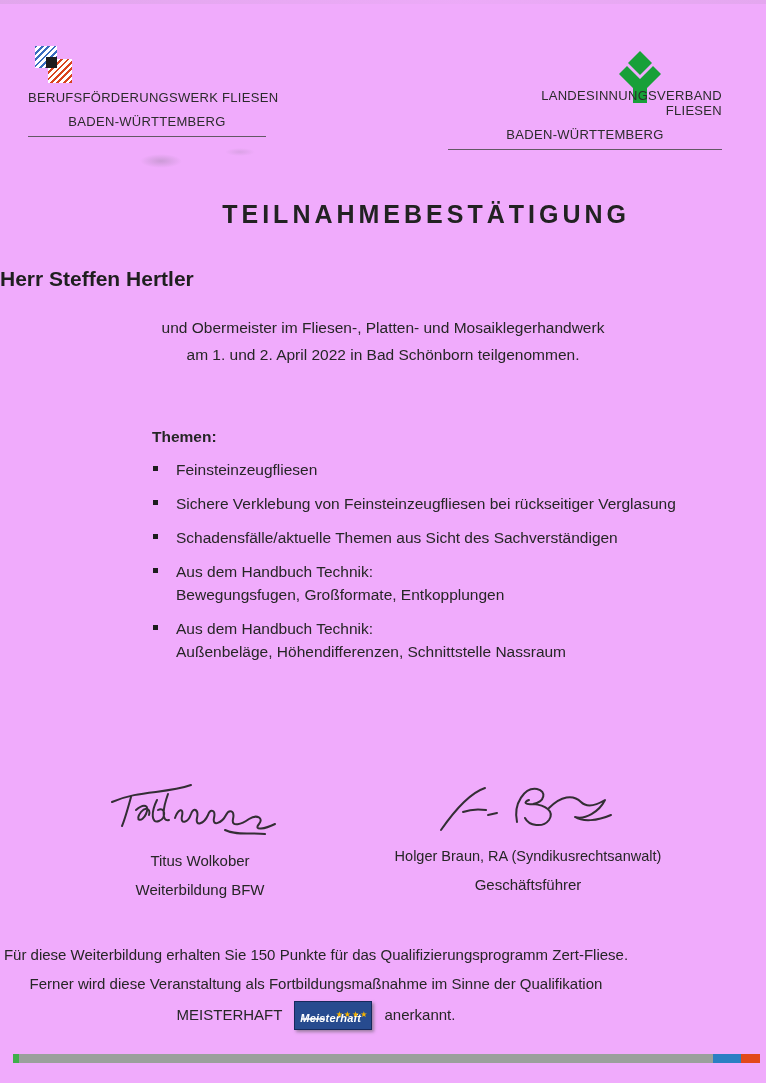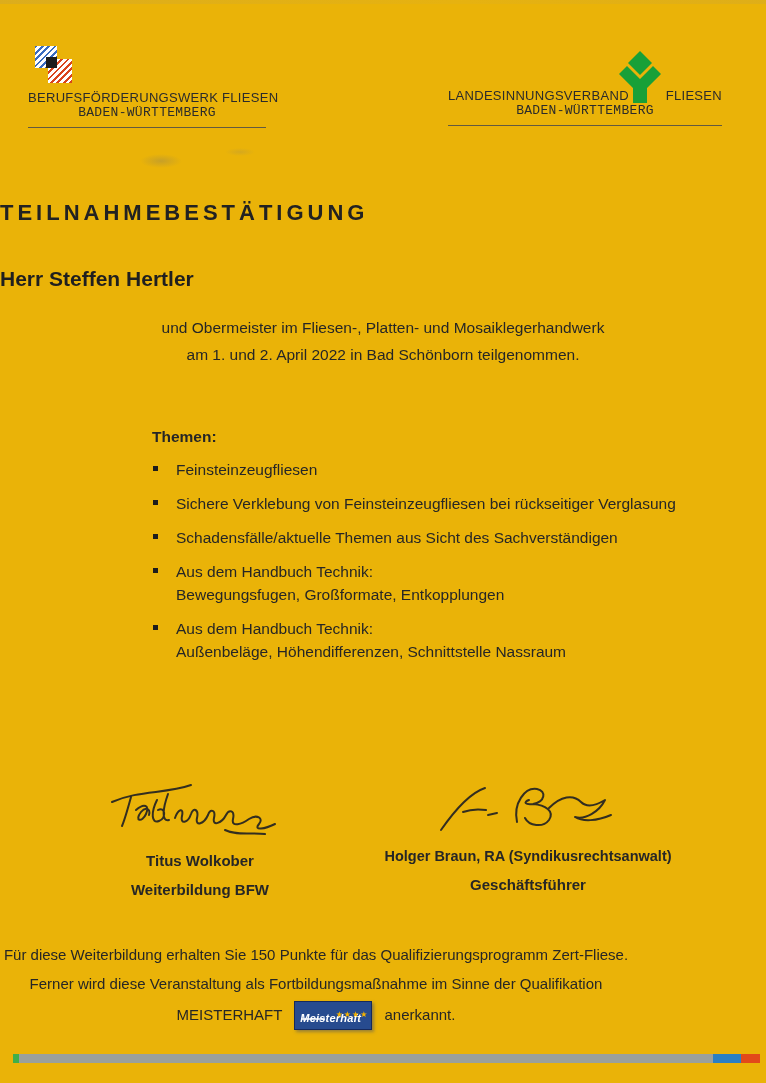--- a/index.html
+++ b/index.html
@@ -5,77 +5,77 @@
 <style>
   :root{
     --logo-blue:#3a6cbf; --logo-red:#d9441d; --logo-green:#18a038;
     --badge-navy:#274b8f; --star-gold:#f5b301;
     --bar-gray:#9aa09c; --bar-green:#3faf4b; --bar-blue:#2b7fc3; --bar-red:#e2491a;
     --ink:#262626;
   }
   html,body{margin:0;padding:0;background:#e8e8e8;}
   .page{
     position:relative; width:766px; height:1083px; margin:0 auto;
-    background:#eab308; overflow:hidden;
+    background:#f0abfc; overflow:hidden;
     font-family:"Liberation Sans", sans-serif; color:var(--ink);
   }
   
   .smudge{position:absolute; pointer-events:none;}
   .smudge.s1{left:140px;top:154px;width:42px;height:14px;background:radial-gradient(ellipse,rgba(110,110,118,.28),transparent 70%);}
   .smudge.s2{left:225px;top:148px;width:30px;height:8px;background:radial-gradient(ellipse,rgba(120,120,128,.18),transparent 70%);}
   .smudge.s3{left:0;top:0;width:766px;height:4px;background:linear-gradient(90deg,rgba(140,140,145,.15),rgba(160,160,165,.05) 60%,rgba(140,140,145,.12));}
 
   
   .org{position:absolute; text-align:center; font-size:13px; letter-spacing:.3px; color:#2b2b2b;}
   .org .l1{white-space:nowrap;}
-  .org .l2{white-space:nowrap;font-family:Liberation Mono, monospace;}
+  .org .l2{margin-top:9px; white-space:nowrap;}
   .org .rule{margin-top:7px; height:1px; background:#4a4a4a; opacity:.85;}
   .org-left{left:28px; top:90px; width:238px;}
   .org-right{left:448px; top:88px; width:274px;}
-  .org-right .l1{display:flex; justify-content:center; align-items:flex-end;}
+  .org-right .l1{display:flex; justify-content:center; align-items:flex-end;flex-direction:column;}
   .org-right .logo-gap{width:48px;}
 
   
   .bfw-logo{position:absolute; left:35px; top:46px; width:40px; height:40px;}
   .bfw-logo .sq{position:absolute;}
   .bfw-logo .blue{left:0; top:0; width:22px; height:22px;
     background:repeating-linear-gradient(135deg, var(--logo-blue) 0 2px, #fff 2px 4.5px);}
   .bfw-logo .red{left:13px; top:13px; width:24px; height:24px;
     background:repeating-linear-gradient(135deg, var(--logo-red) 0 2px, #fff 2px 4.5px);}
   .bfw-logo .black{left:11px; top:11px; width:11px; height:11px; background:#1c1c1c;}
 
   
   .liv-logo{position:absolute; left:618px; top:50px; width:44px; height:54px;}
   .liv-logo svg{display:block;}
 
   
   .title{
-    position:absolute; left:0; top:200px; width:630px; text-align:left;
-    font-size:22px; font-weight:bold; letter-spacing:4px; color:#222;
+    position:absolute; left:0; top:200px; width:630px; text-align:right;
+    font-size:25px; font-weight:bold; letter-spacing:4px; color:#222;
   }
   .recipient{
     position:absolute; left:0; top:267px; width:766px; text-align:left;
     font-size:21px; font-weight:bold; color:#1f1f1f;
   }
   .intro{
     position:absolute; left:0; top:314px; width:766px; text-align:center;
     font-size:15.5px; line-height:27px;
   }
   .intro div{white-space:nowrap;}
 
   
   .topics-heading{position:absolute; left:152px; top:428px; font-size:15.5px; font-weight:bold;}
   .topics{position:absolute; left:152px; top:458px; width:540px; margin:0; padding:0; list-style:none;
     font-size:15.5px; line-height:23px;}
   .topics li{position:relative; padding-left:24px; margin-bottom:11px;}
   .topics .bullet{position:absolute; left:1px; top:8px; width:5px; height:5px; background:#1d1d1d;}
   .topics .tline{display:block;}
 
   
-  .sig{position:absolute; text-align:center;font-weight:bold;}
+  .sig{position:absolute; text-align:center;}
   .sig svg{display:block; margin:0 auto;}
   .sig .name{font-size:15px; margin-top:6px;}
   .sig .role{font-size:15px; margin-top:12px;}
   .sig-left{left:70px; top:774px; width:260px;}
   .sig-right{left:378px; top:780px; width:300px;}
   .sig-right .name{font-size:14.5px; margin-top:10px;}
   .sig path{stroke:#232323; stroke-width:2; fill:none; stroke-linecap:round; stroke-linejoin:round; opacity:.92;}
 
   
   .footer{

